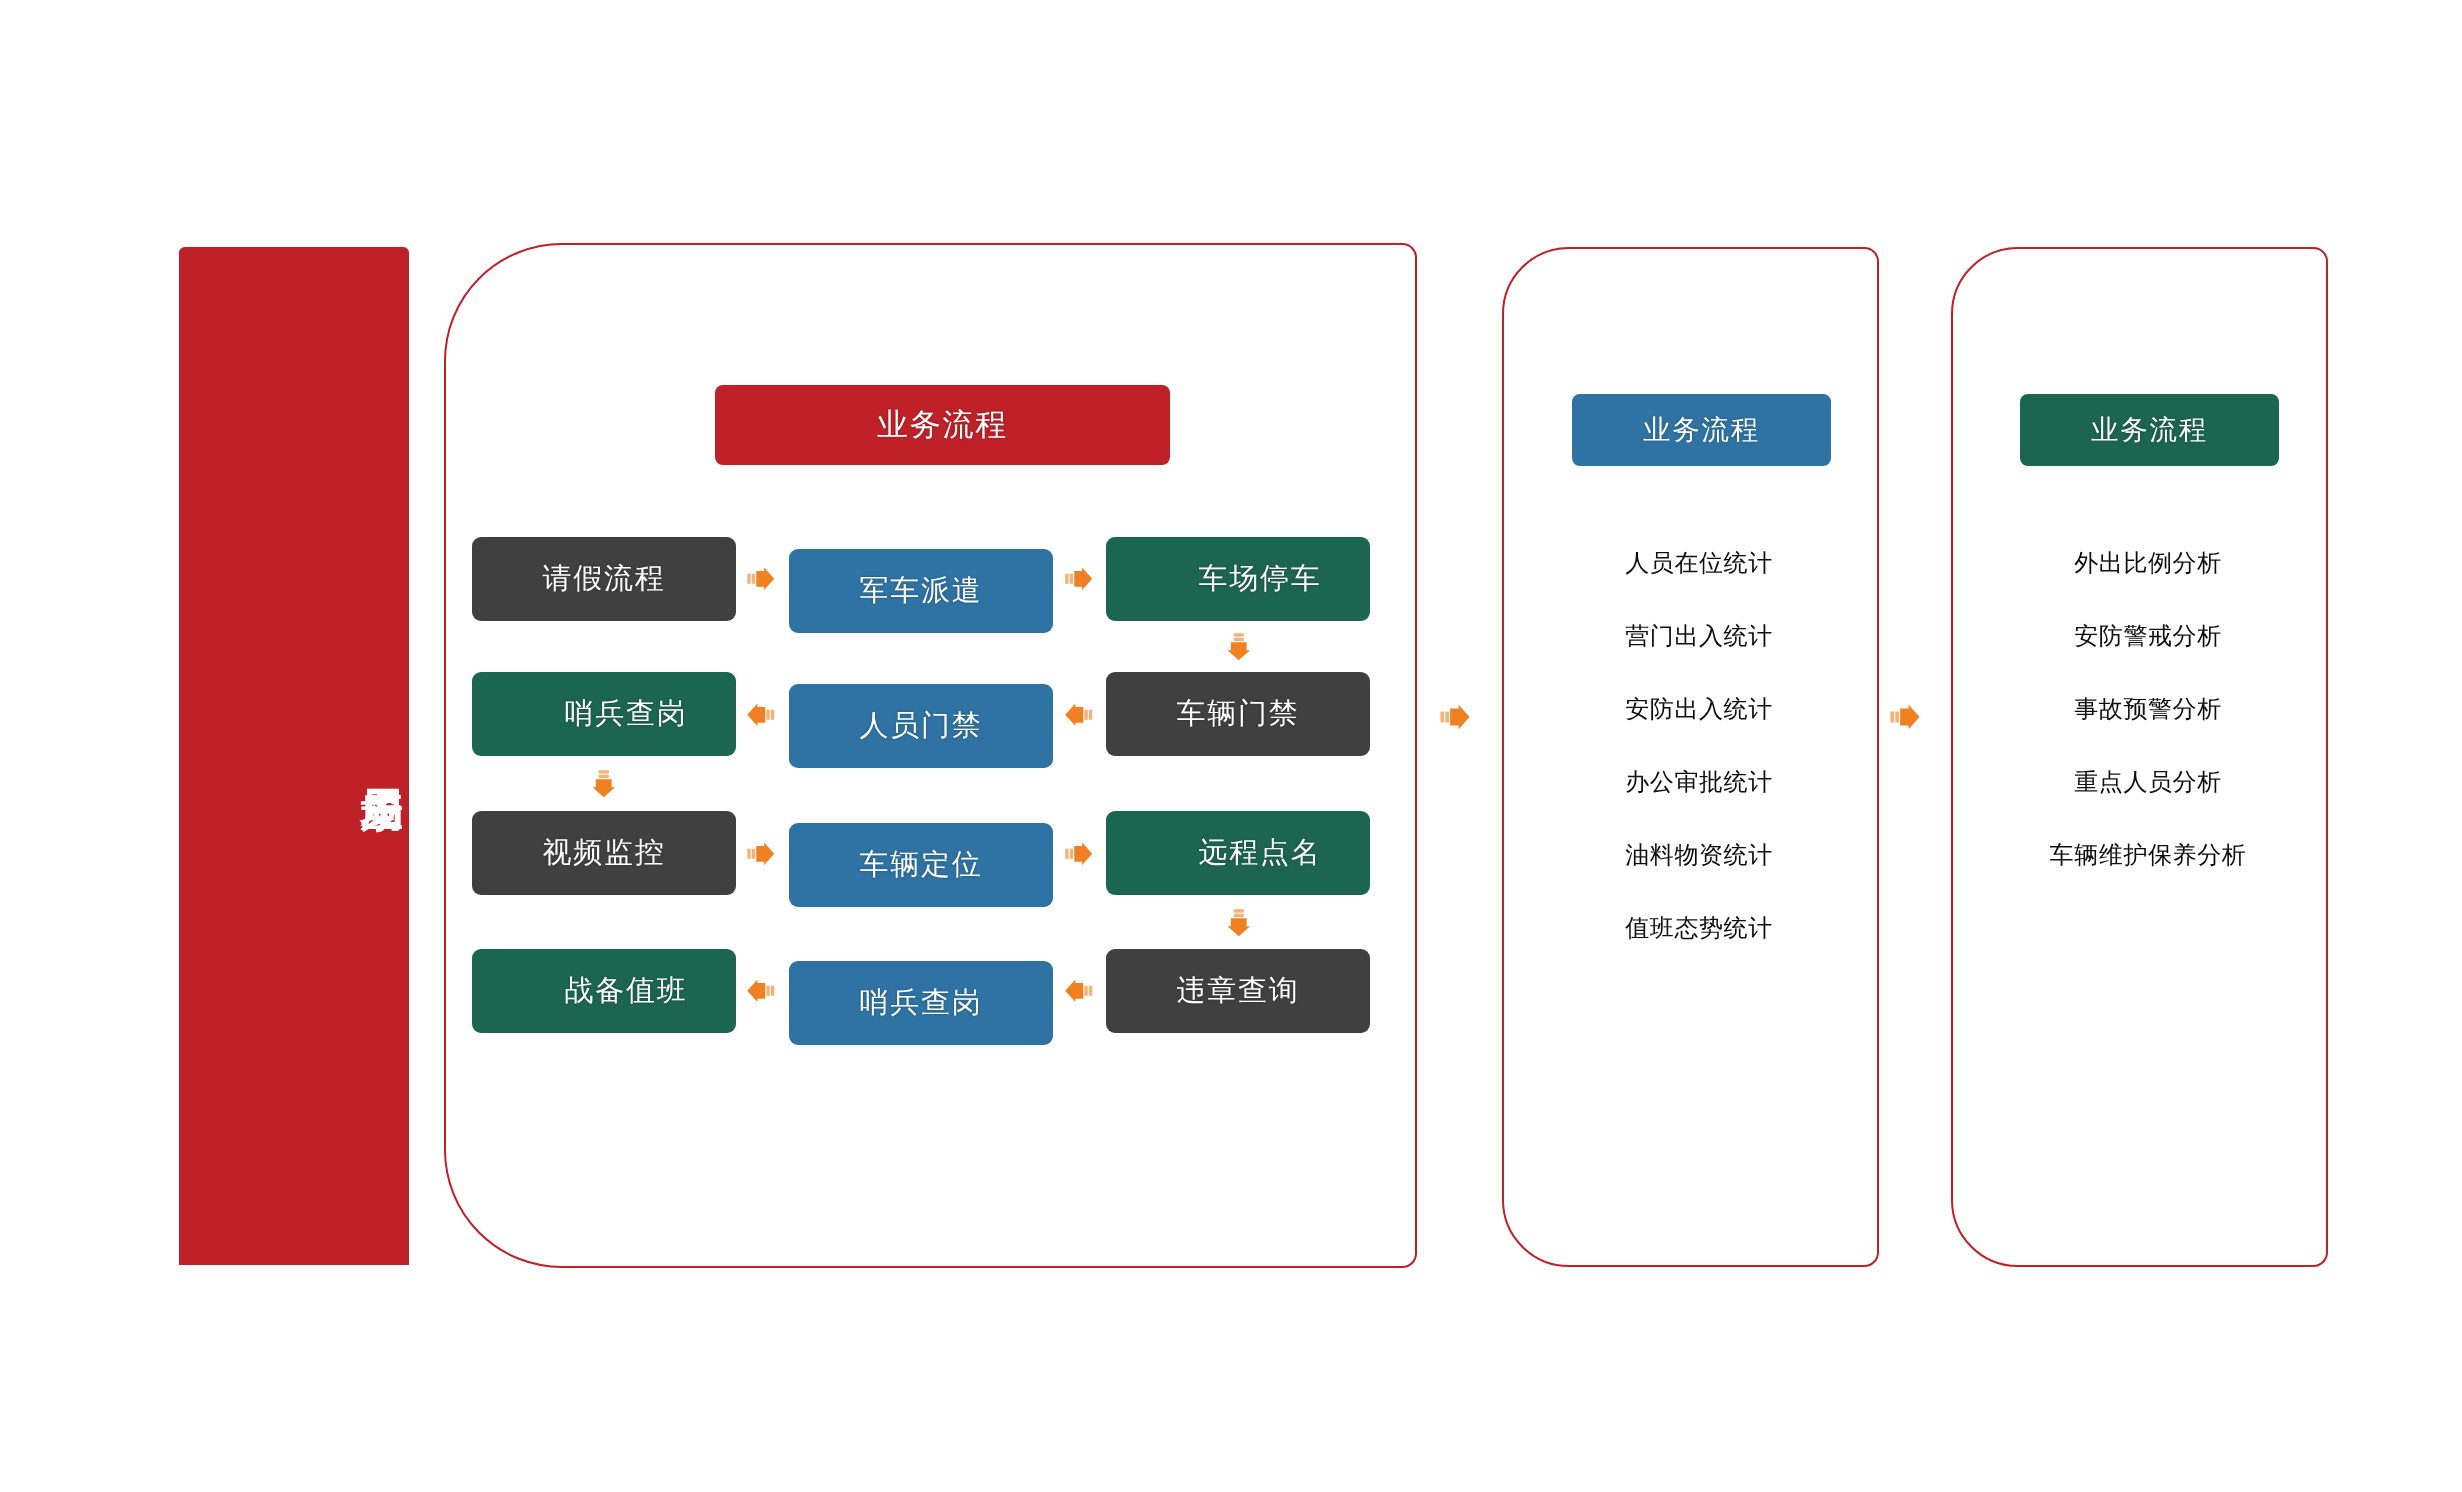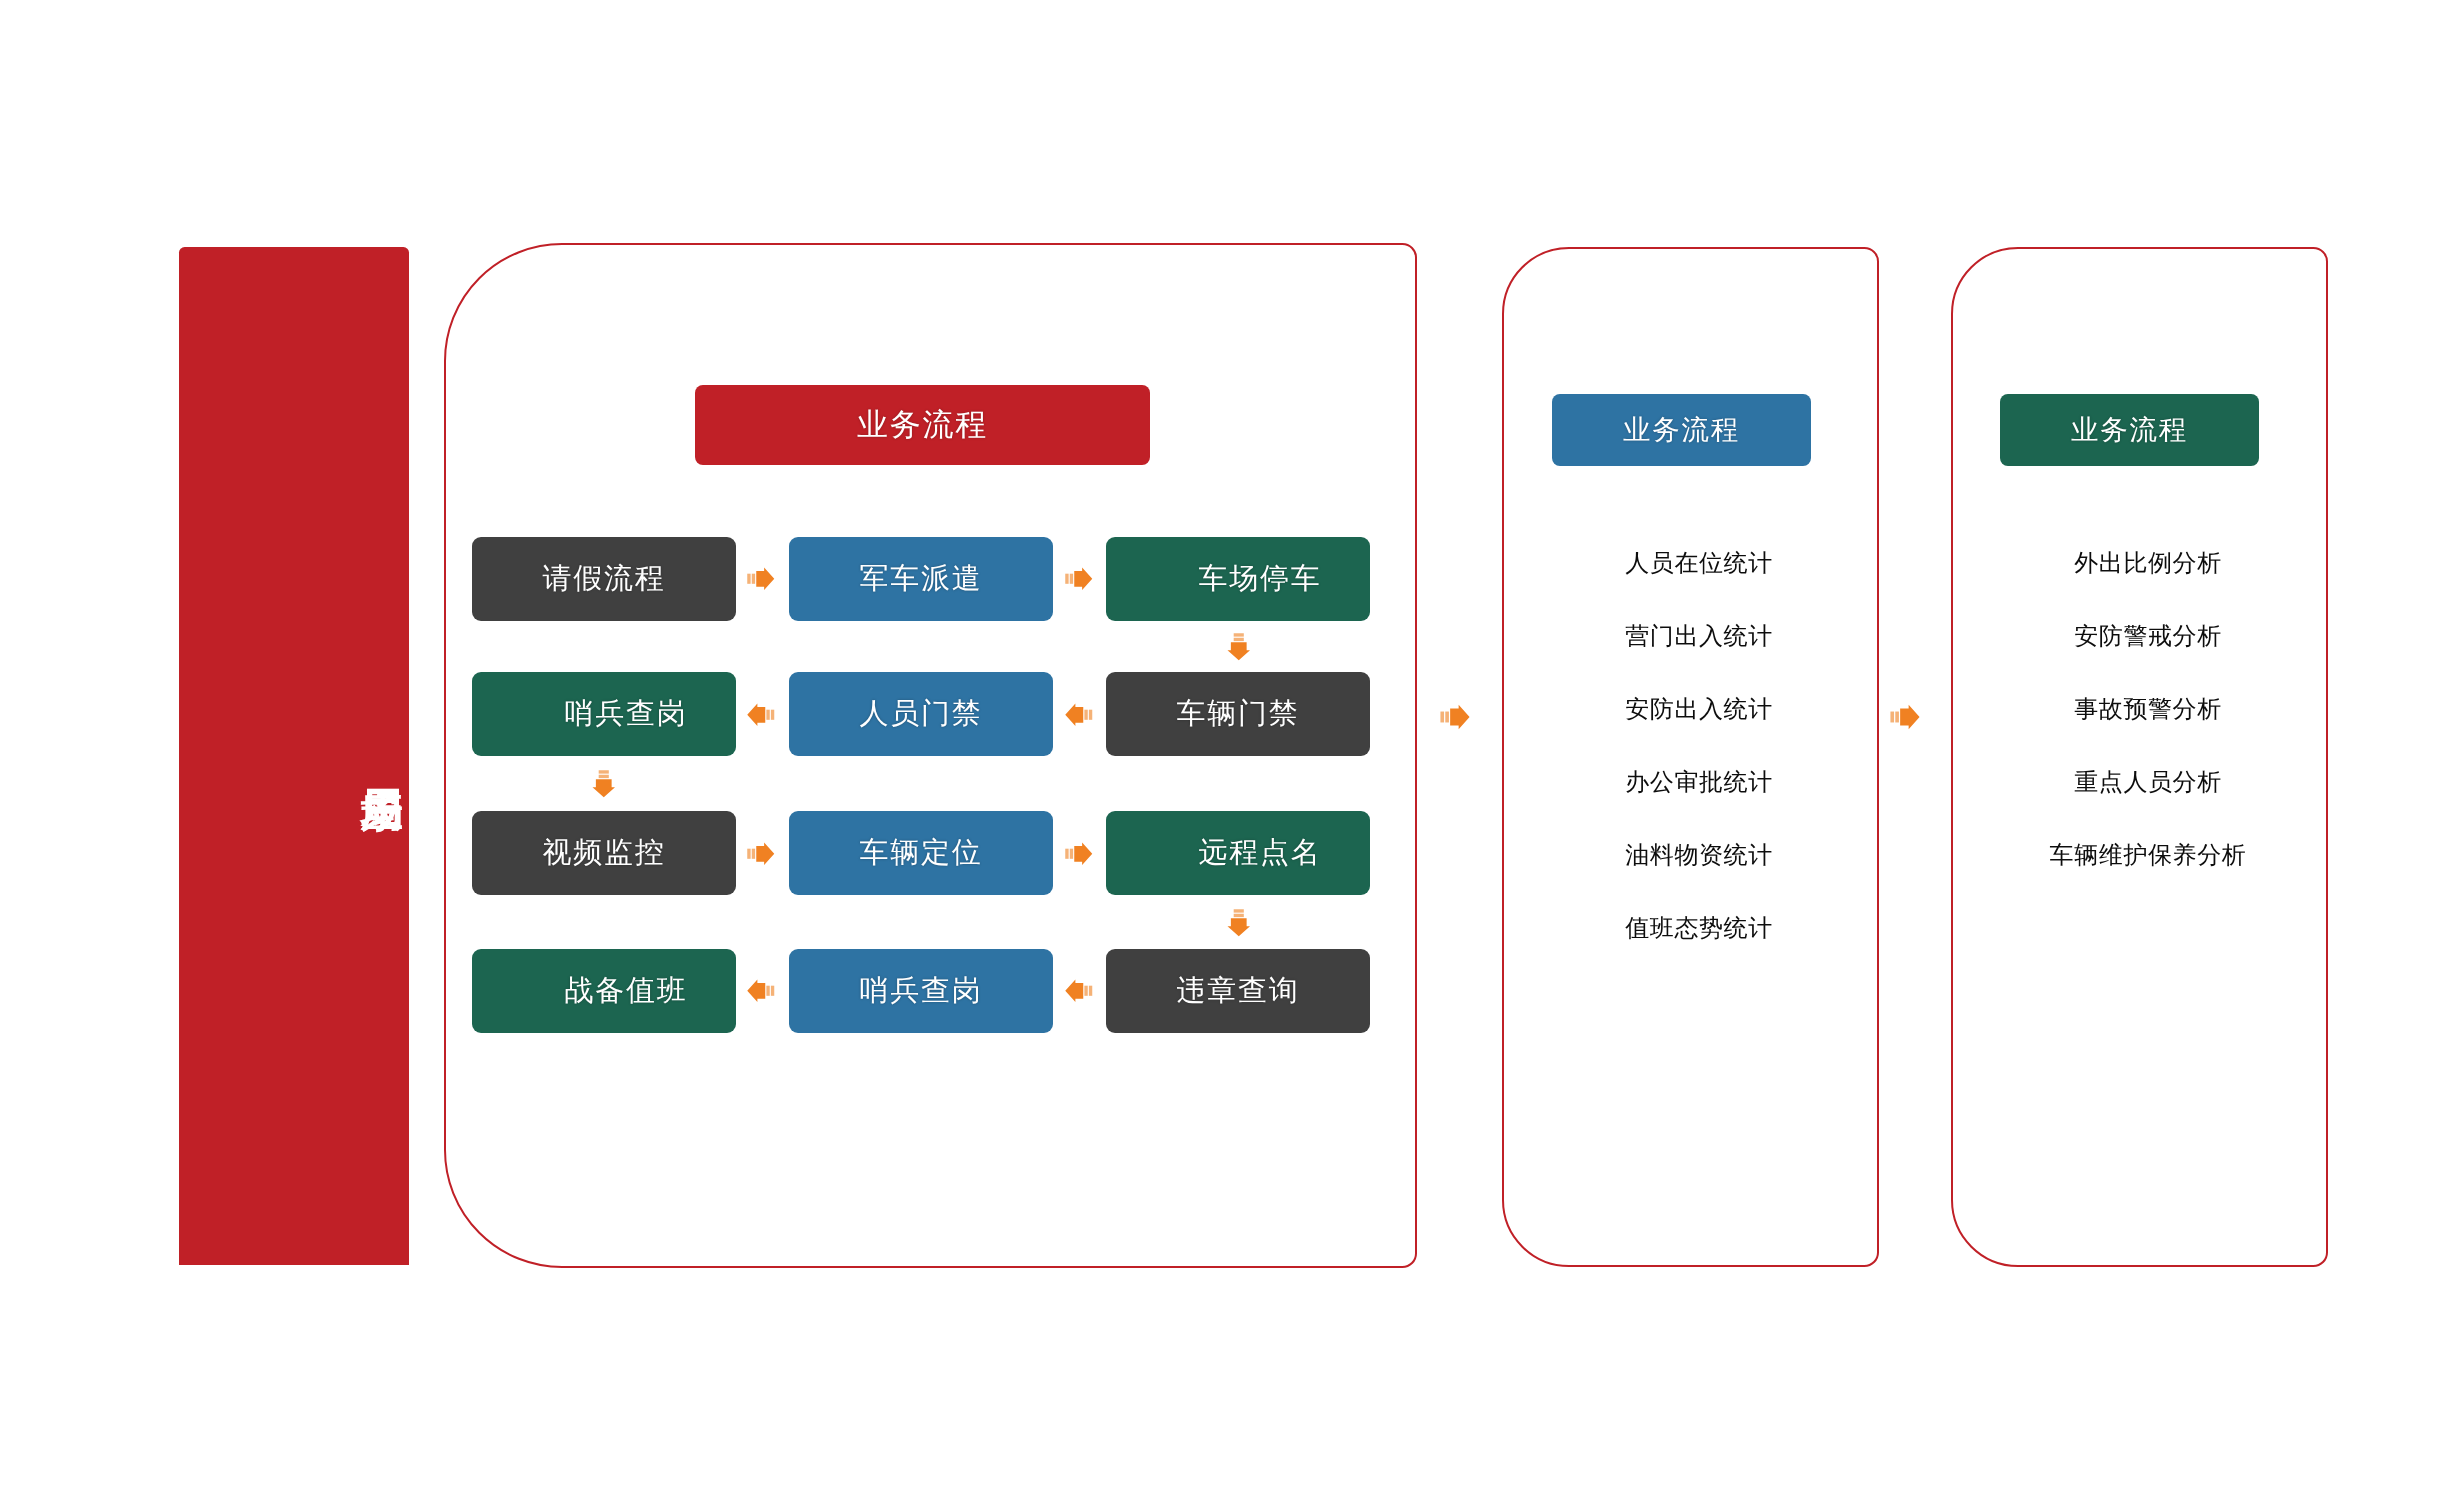--- a/index.html
+++ b/index.html
@@ -77,20 +77,21 @@
     position: absolute;
     display: flex;
     align-items: center;
     justify-content: center;
     color: #ffffff;
     border-radius: 7.9px;
     font-weight: 500;
     letter-spacing: 1.7px;
     text-shadow: 0 0 2.8px rgba(0,0,0,0.28);
     box-sizing: border-box;
+    margin-left: 20px;
   }
   #flow-title {
     left: 695px;
     top: 385px;
     width: 455px;
     height: 80px;
     background: #C02027;
     font-size: 31px;
   }
   #stats-title {
@@ -130,21 +131,21 @@
     font-size: 29px;
     letter-spacing: 1.7px;
     text-shadow: 0 0 2.8px rgba(0,0,0,0.3);
     box-sizing: border-box;
   }
   .node.red   { background: #404040; }
   .node.blue  { background: #2E73A3; }
   .node.green { background: #1C6550; padding-left: 44px; }
 
   .node.c0 { left: 0px; }
-  .node.c1 { left: 317px; }
+  .node.c1 { left: 317px; margin-top: 12px; }
   .node.c2 { left: 634px; }
   .node.r0 { top: 0px; }
   .node.r1 { top: 135px; }
   .node.r2 { top: 274px; }
   .node.r3 { top: 412px; }
 
   
   .arrow {
     position: absolute;
     width: 31.5px;

